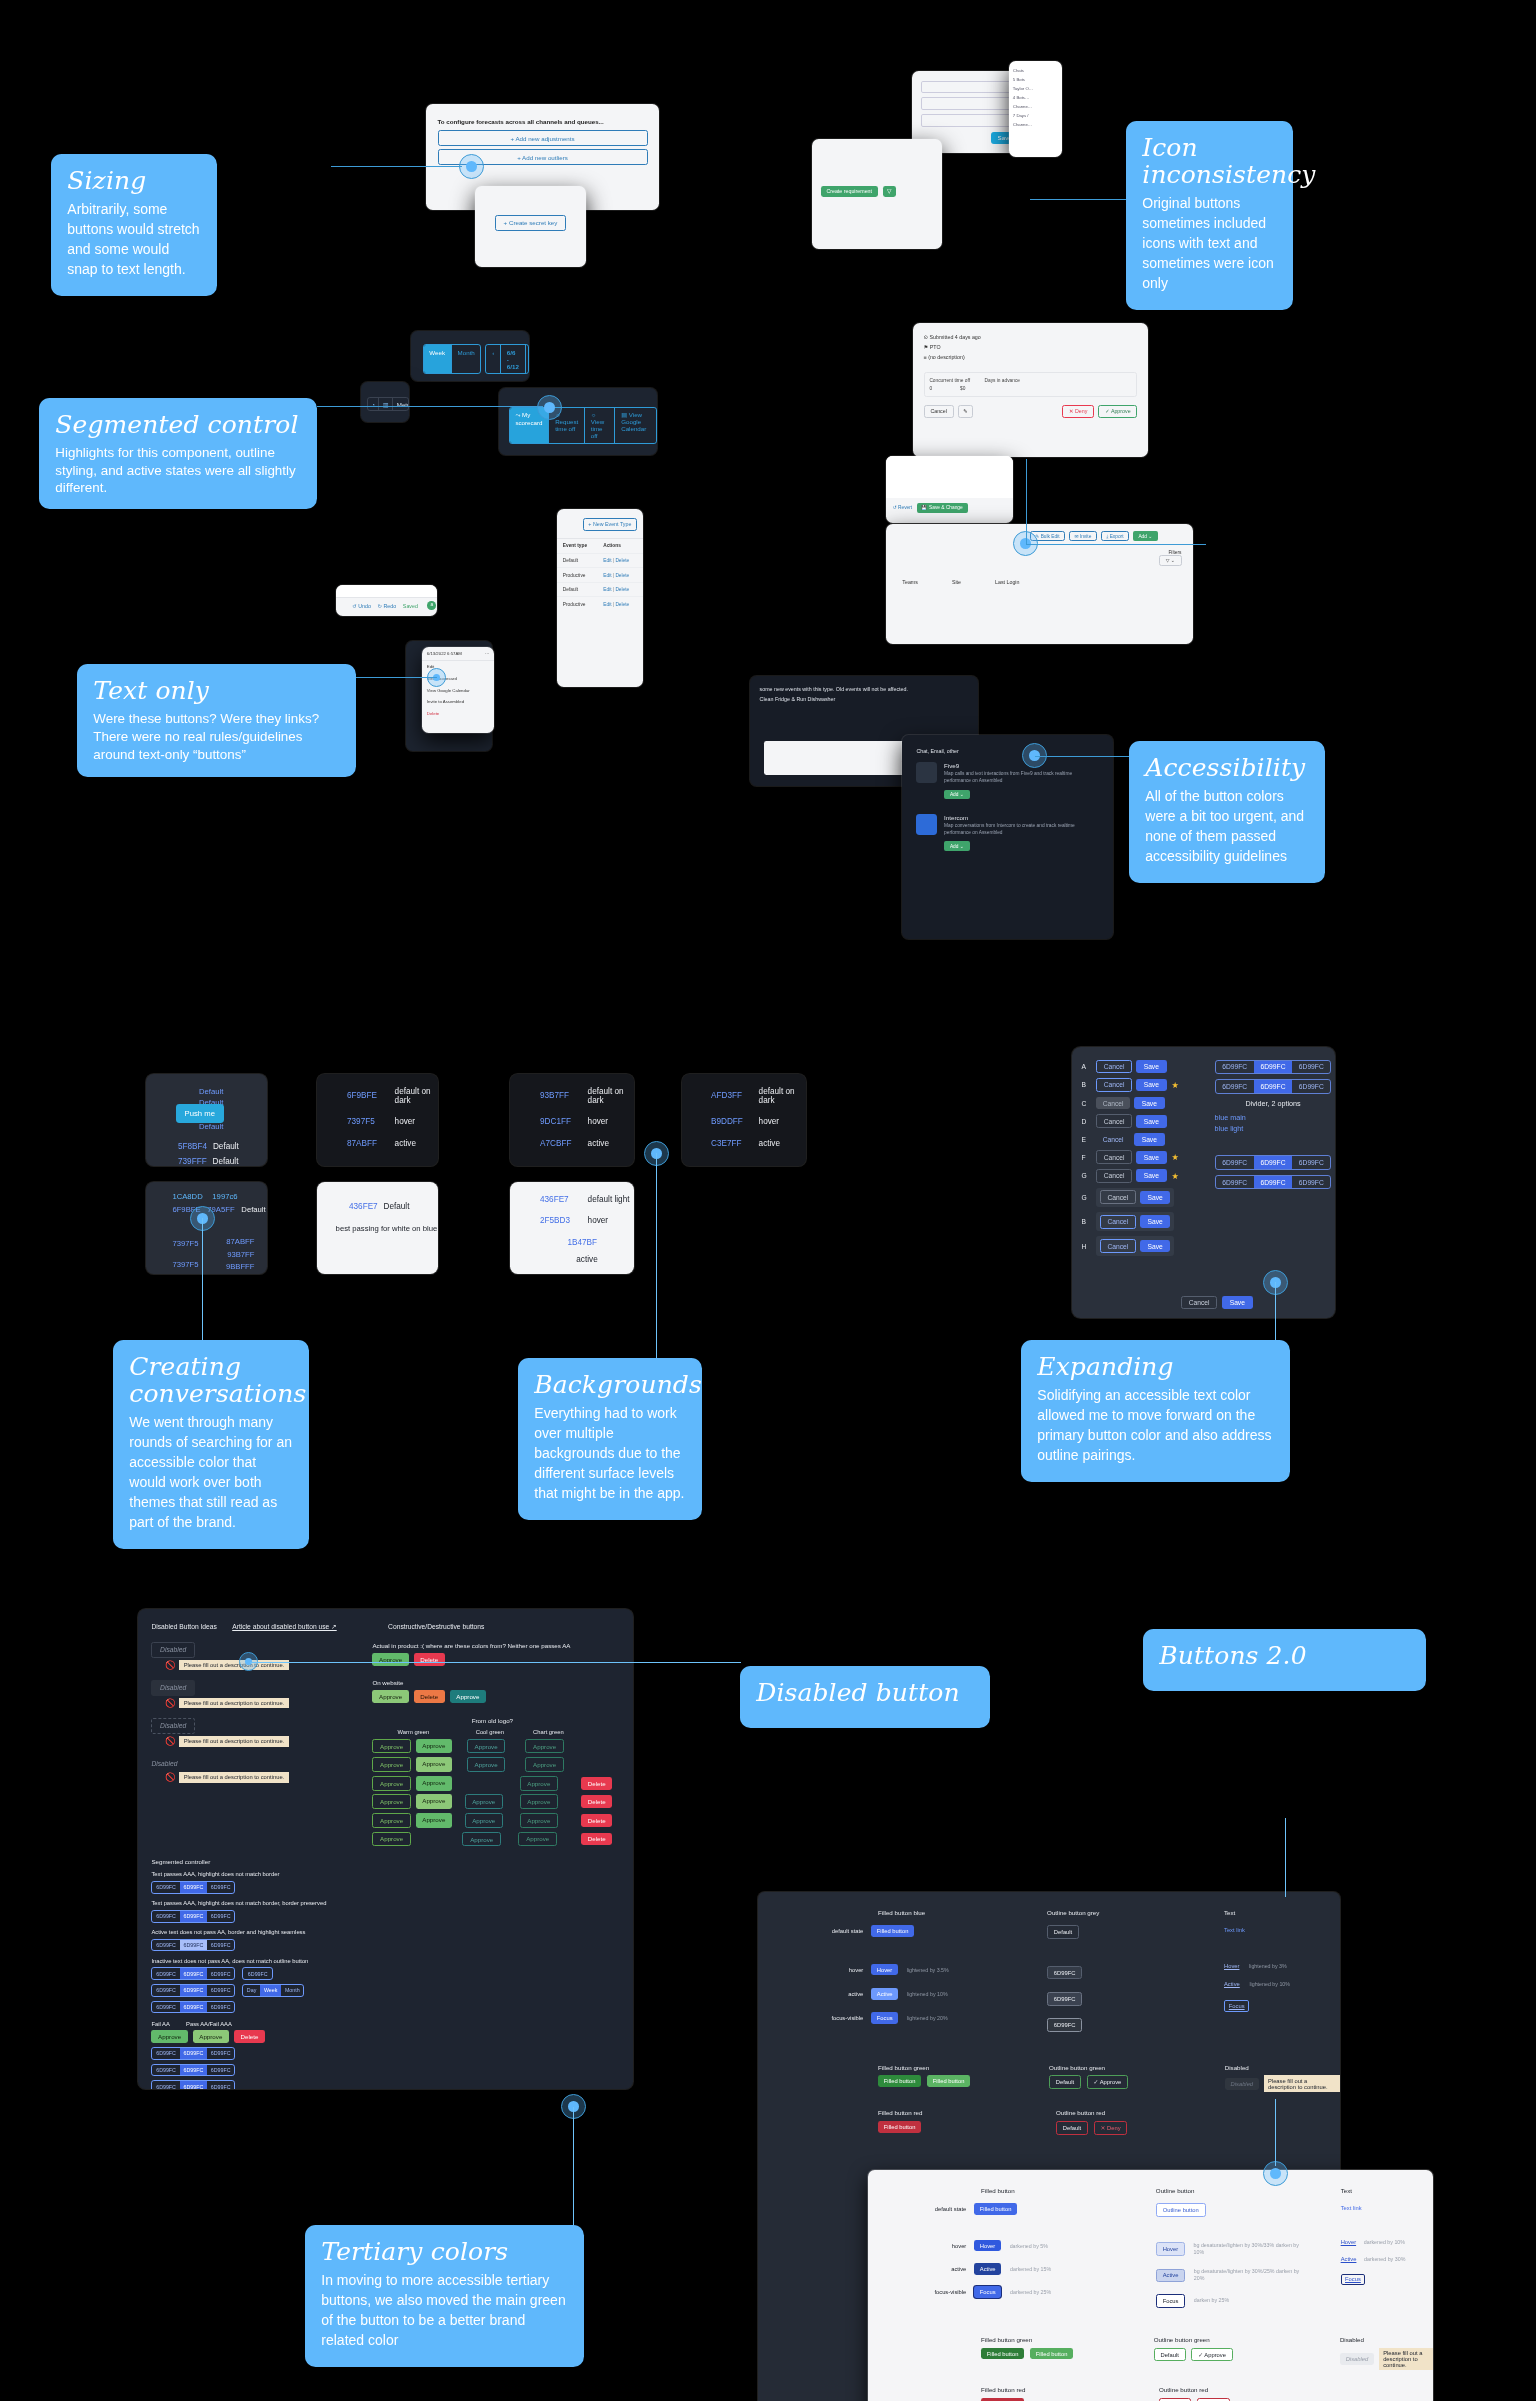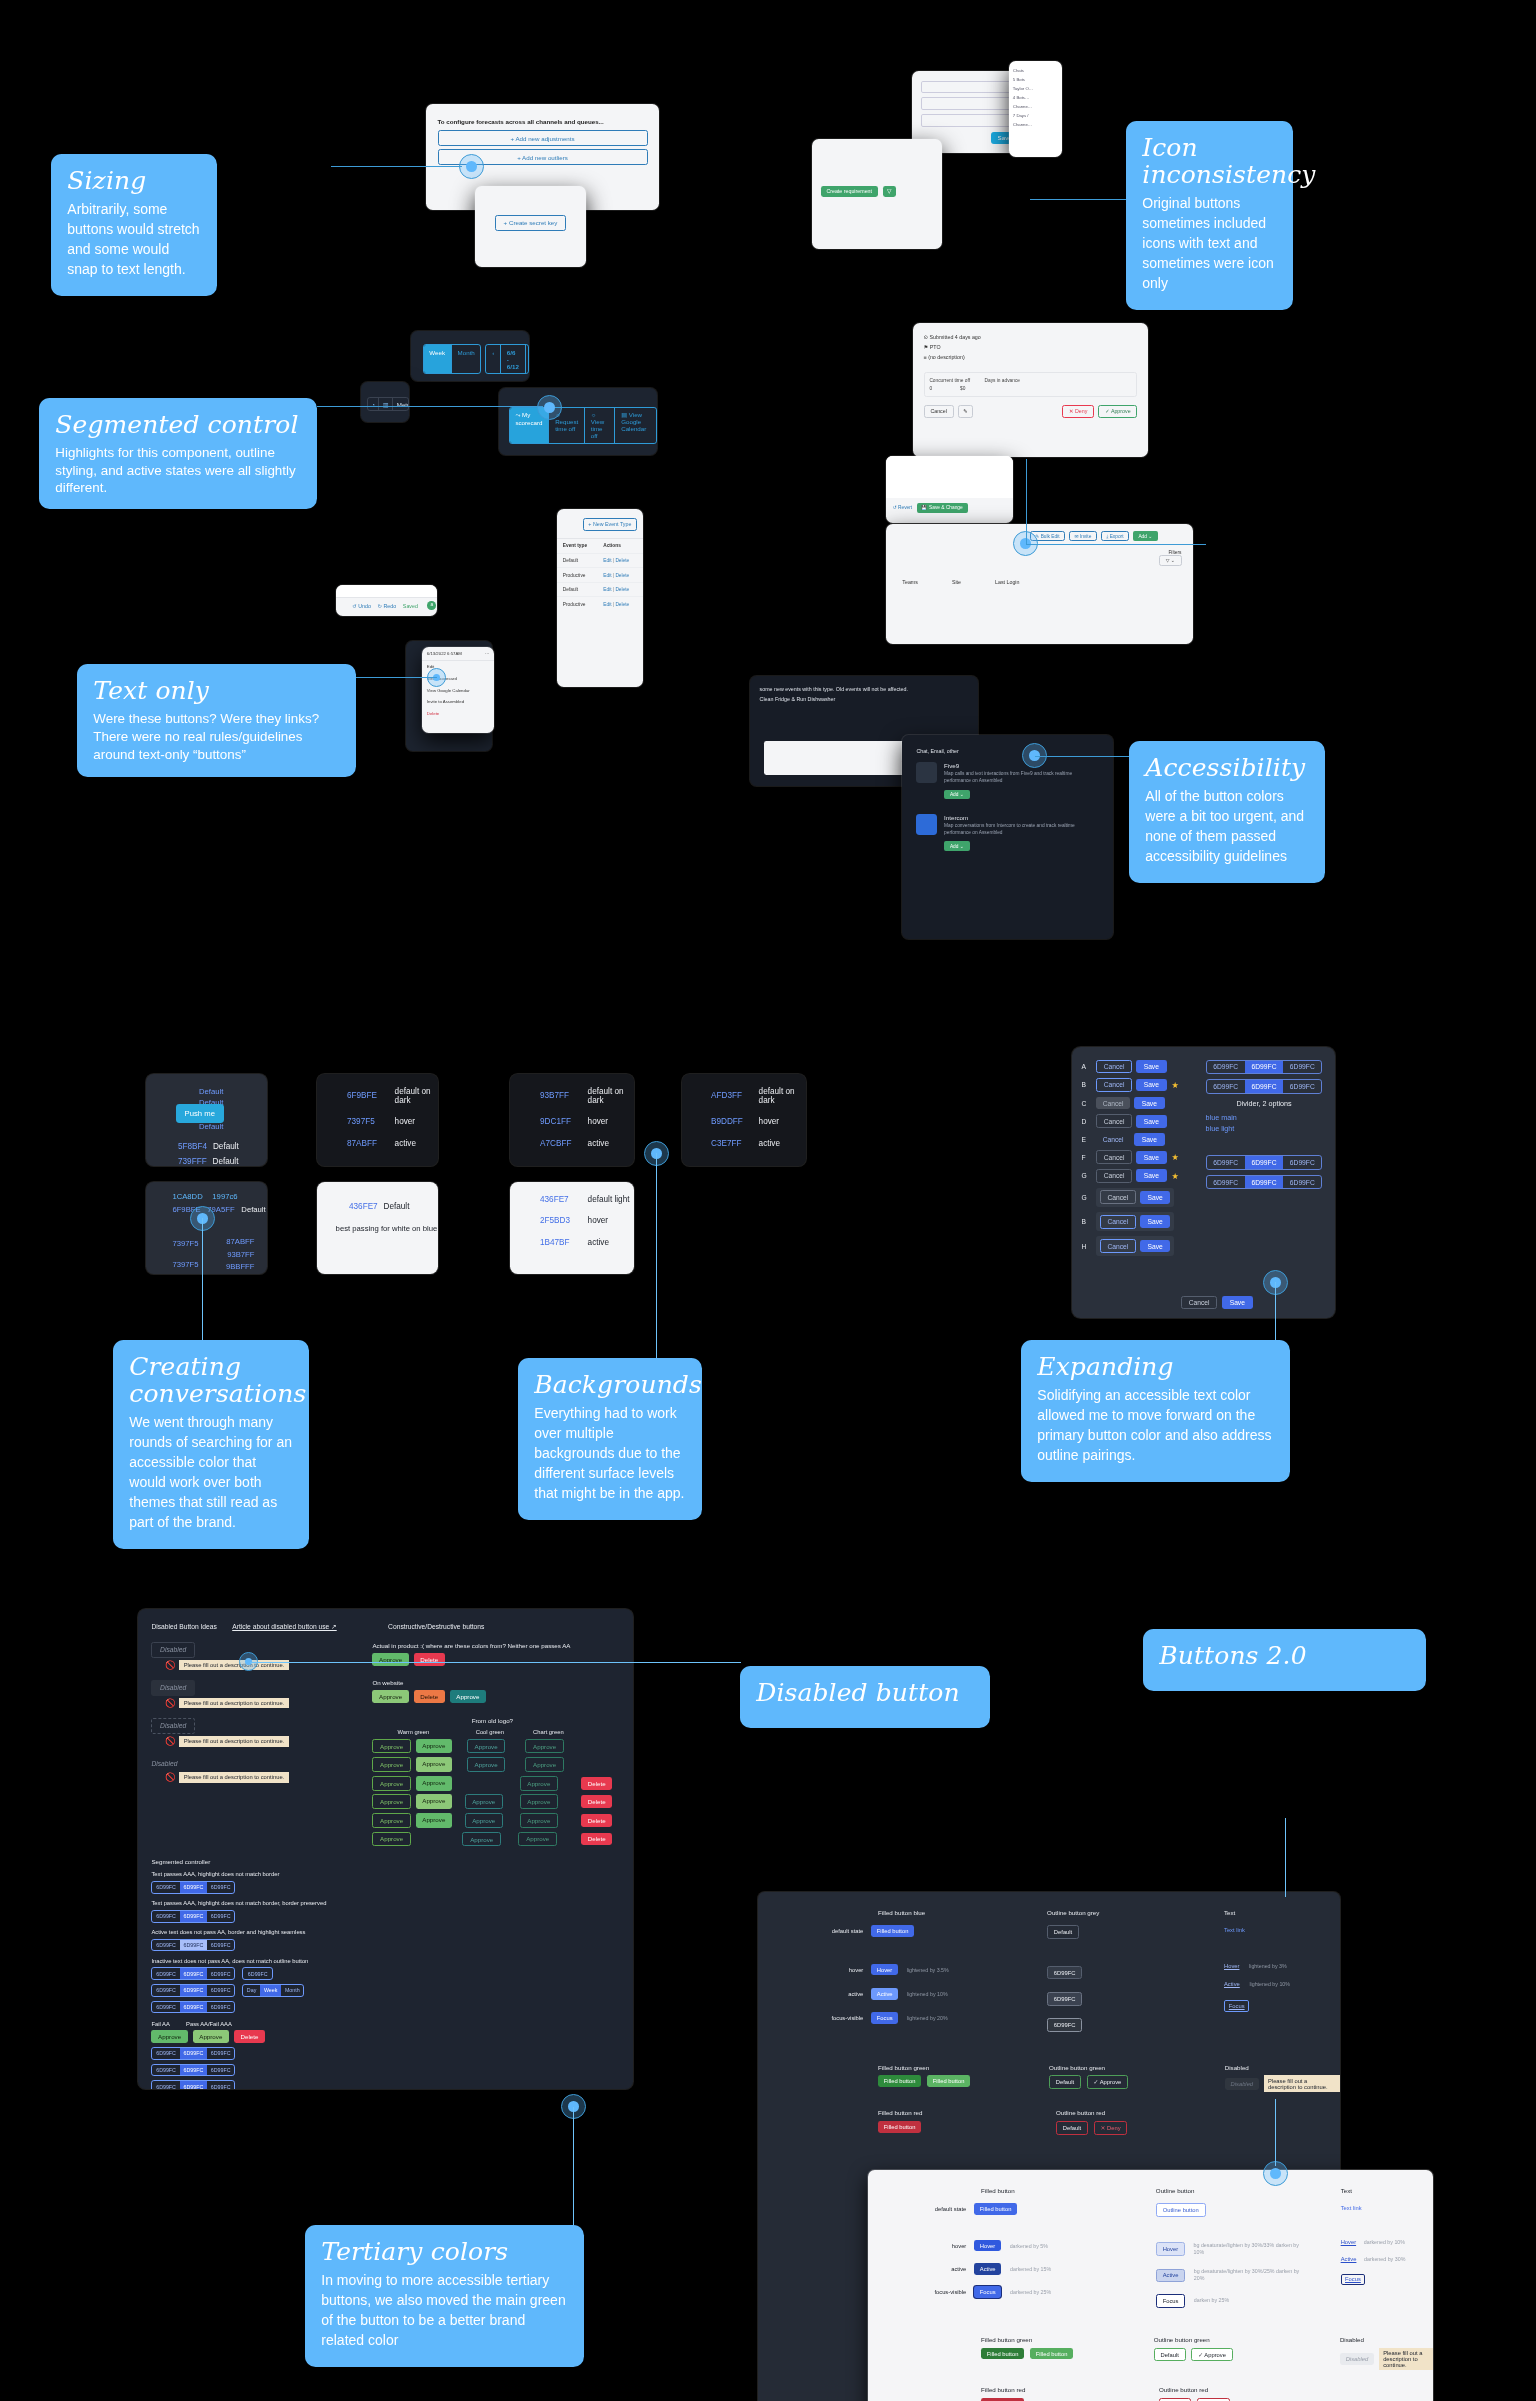--- a/index.html
+++ b/index.html
@@ -457,21 +457,21 @@
   <div class="swpanel l" style="left:510px; top:1182px; width:124px; height:92px;">
     <div style="padding:12.5px 0 0 30px;" id="sw4">
         <div class="hexrow" style="margin-bottom: 12.5px;">
           <span class="hex" style="color: rgb(67, 111, 231); min-width: 39px;">436FE7</span>
           <span style="color: rgb(34, 38, 46);">default light</span>
         </div>
         <div class="hexrow" style="margin-bottom: 12.5px;">
           <span class="hex" style="color: rgb(67, 111, 231); min-width: 39px;">2F5BD3</span>
           <span style="color: rgb(34, 38, 46);">hover</span>
         </div>
-        <div class="hexrow" style="margin-bottom: 12.5px;">
+        <div class="hexrow" style="margin-bottom: 12.5px; flex-direction: column;">
           <span class="hex" style="color: rgb(67, 111, 231); min-width: 39px;">1B47BF</span>
           <span style="color: rgb(34, 38, 46);">active</span>
         </div>
       </div>
   </div>
   <div class="pin" style="left:644px; top:1141px;"></div>
   <div class="conn v lite" style="left:656px; top:1153px; height:216px;"></div>
 
   <div id="expandPanel" style="left:1072px; top:1047px; width:263px; height:271px;">
     <div style="padding:12.5px 0 0 9.6px;display:flex;">
@@ -543,21 +543,21 @@
             </div>
           </div>
           <div class="exrow" style="margin-bottom: 4.8px;">
             <div class="exkey">H</div>
             <div style="display: flex; gap: 3.8px; align-items: center; background: rgb(52, 59, 71); border-radius: 2.9px; padding: 2.9px 3.8px;">
               <span class="btn-cancel-ol" style="border: 0.5px solid rgb(109, 153, 252); color: rgb(159, 183, 245); background: transparent;">Cancel</span>
               <span class="btn-save">Save</span>
             </div>
           </div>
         </div>
-      <div style="margin-left:4px;">
+      <div style="margin-left:13px;">
         <div id="exSegTop">
             <div class="segx" style="margin-bottom: 4.8px;">
               <div>6D99FC</div>
               <div class="on">6D99FC</div>
               <div>6D99FC</div>
             </div>
             <div class="segx" style="margin-bottom: 4.8px;">
               <div>6D99FC</div>
               <div class="on">6D99FC</div>
               <div>6D99FC</div>

